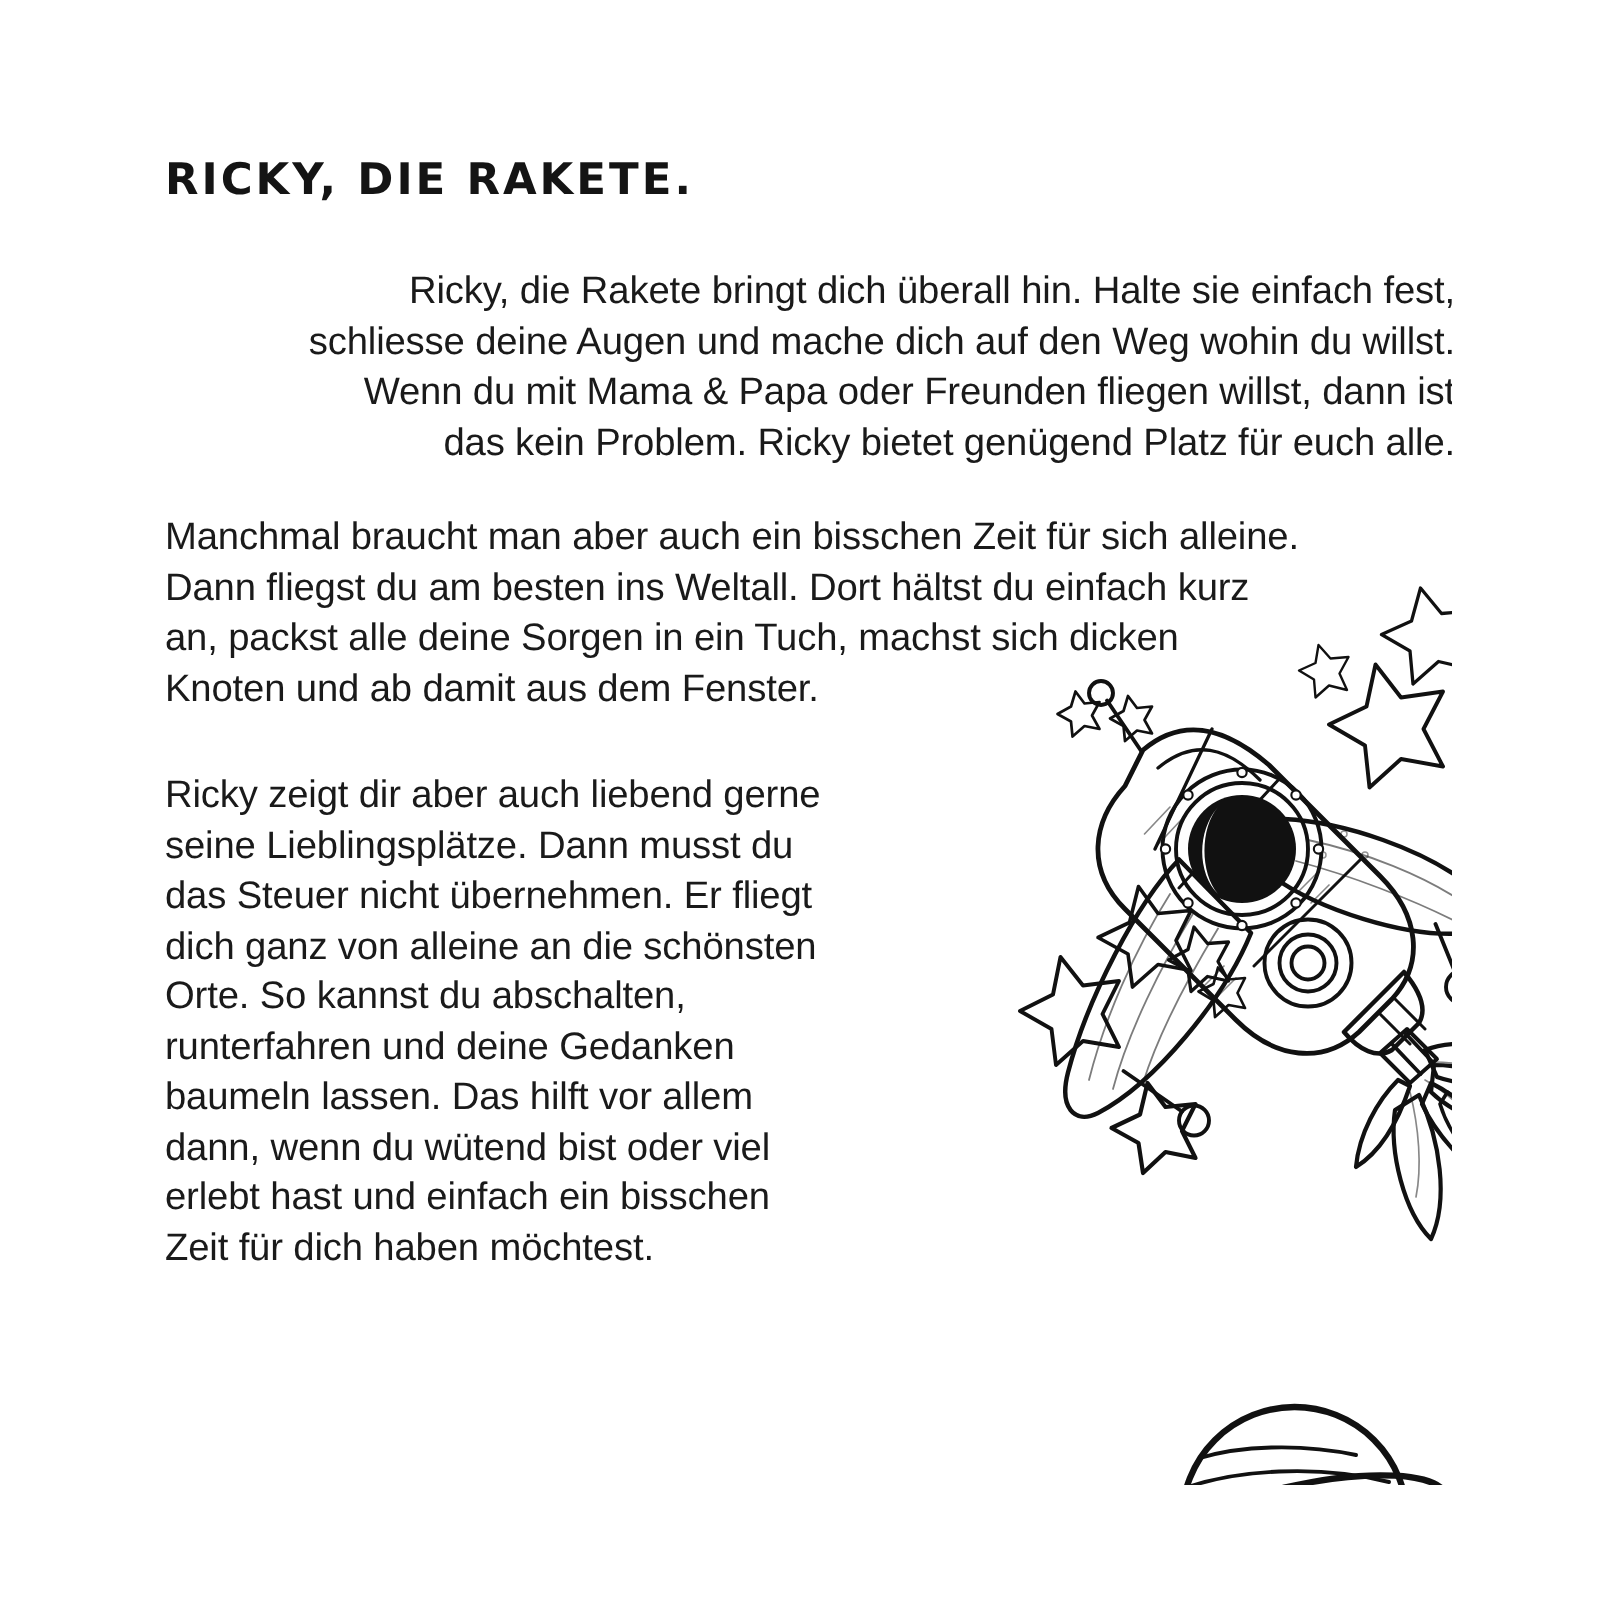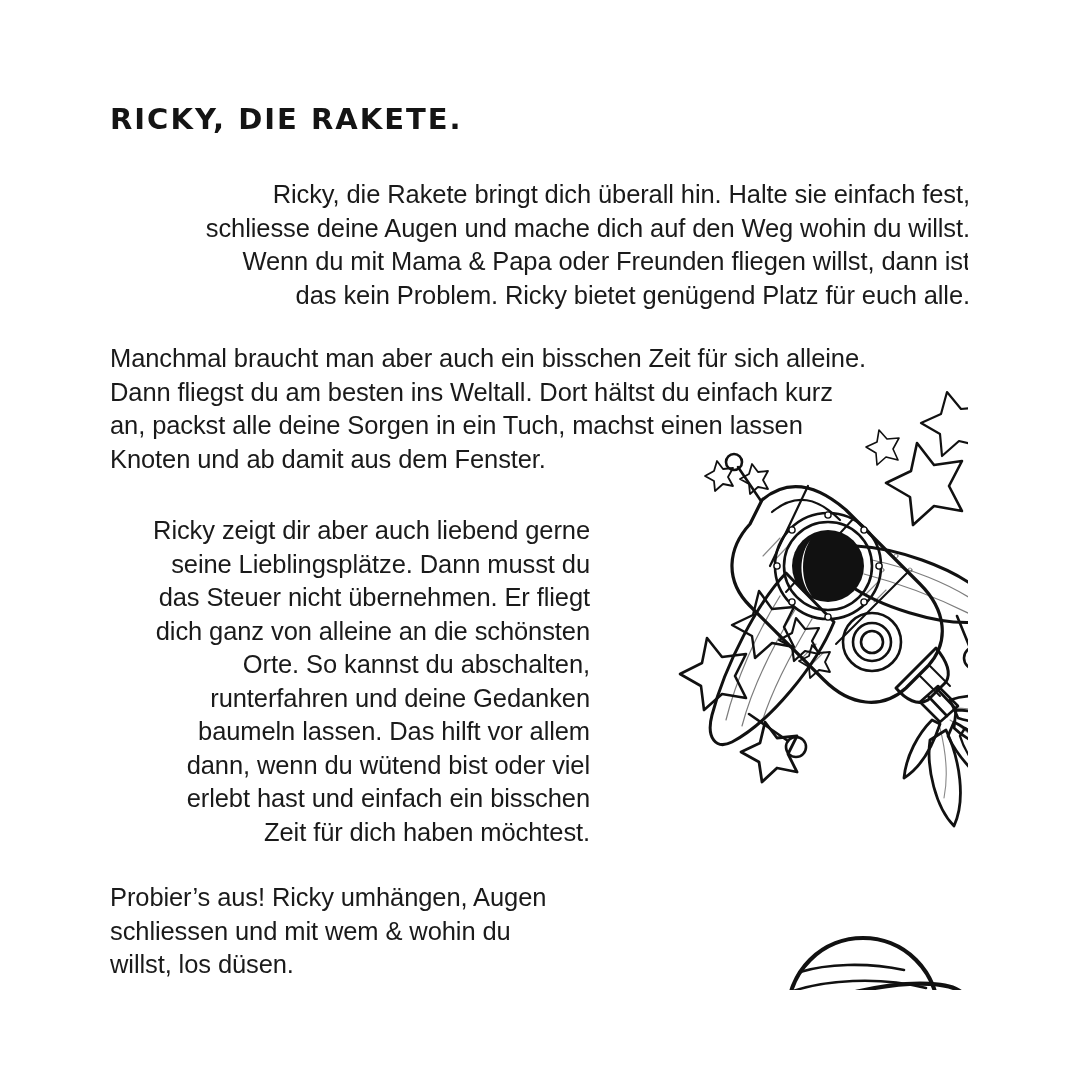--- a/index.html
+++ b/index.html
@@ -42,21 +42,21 @@
     font-weight: 300;
     font-size: 25.5px;
     line-height: 33.5px;
     letter-spacing: -0.1px;
     margin: 0 0 30px 0;
     white-space: pre-line;
   }
   .para.narrow { width: 480px; }
   .para-1 { margin-bottom: 30px; text-align: right; }
   .para-2 { margin-bottom: 38px; }
-  .para-3 { margin-bottom: 32px; text-align: right; }
+  .para-3 { margin-bottom: 21px; }
   .para-4 { margin-bottom: 0; }
 
   
   #illustration {
     position: absolute;
     left: 620px;
     top: 370px;
     width: 460px;
     height: 620px;
     pointer-events: none;
@@ -70,35 +70,32 @@
 
   <div id="title">RICKY, DIE RAKETE.</div>
 
   <div id="body-text">
     <p class="para para-1">Ricky, die Rakete bringt dich überall hin. Halte sie einfach fest,
 schliesse deine Augen und mache dich auf den Weg wohin du willst.
 Wenn du mit Mama &amp; Papa oder Freunden fliegen willst, dann ist
 das kein Problem. Ricky bietet genügend Platz für euch alle.</p>
     <p class="para para-2">Manchmal braucht man aber auch ein bisschen Zeit für sich alleine.
 Dann fliegst du am besten ins Weltall. Dort hältst du einfach kurz
-an, packst alle deine Sorgen in ein Tuch, machst einen lassen
+an, packst alle deine Sorgen in ein Tuch, machst sich dicken
 Knoten und ab damit aus dem Fenster.</p>
     <p class="para para-3 narrow">Ricky zeigt dir aber auch liebend gerne
 seine Lieblingsplätze. Dann musst du
 das Steuer nicht übernehmen. Er fliegt
 dich ganz von alleine an die schönsten
 Orte. So kannst du abschalten,
 runterfahren und deine Gedanken
 baumeln lassen. Das hilft vor allem
 dann, wenn du wütend bist oder viel
 erlebt hast und einfach ein bisschen
 Zeit für dich haben möchtest.</p>
-    <p class="para para-4 narrow">Probier’s aus! Ricky umhängen, Augen
-schliessen und mit wem &amp; wohin du
-willst, los düsen.</p>
   </div>
 
   <div id="illustration">
     <svg width="460" height="620" viewBox="0 0 460 620" xmlns="http://www.w3.org/2000/svg" fill="none" stroke="#111111" stroke-linecap="round" stroke-linejoin="round">
 
       <g stroke-width="2.2">
         <path d="M327 22 l14 17 l22 -2 l-11 19 l9 20 l-22 -5 l-17 15 l-2 -22 l-19 -11 l20 -9 z"></path>
       </g>
       <g stroke-width="1.6">
         <path d="M259 60 l8 9 l12 -1 l-6 11 l5 11 l-12 -3 l-9 8 l-1 -12 l-10 -6 l11 -5 z"></path>

